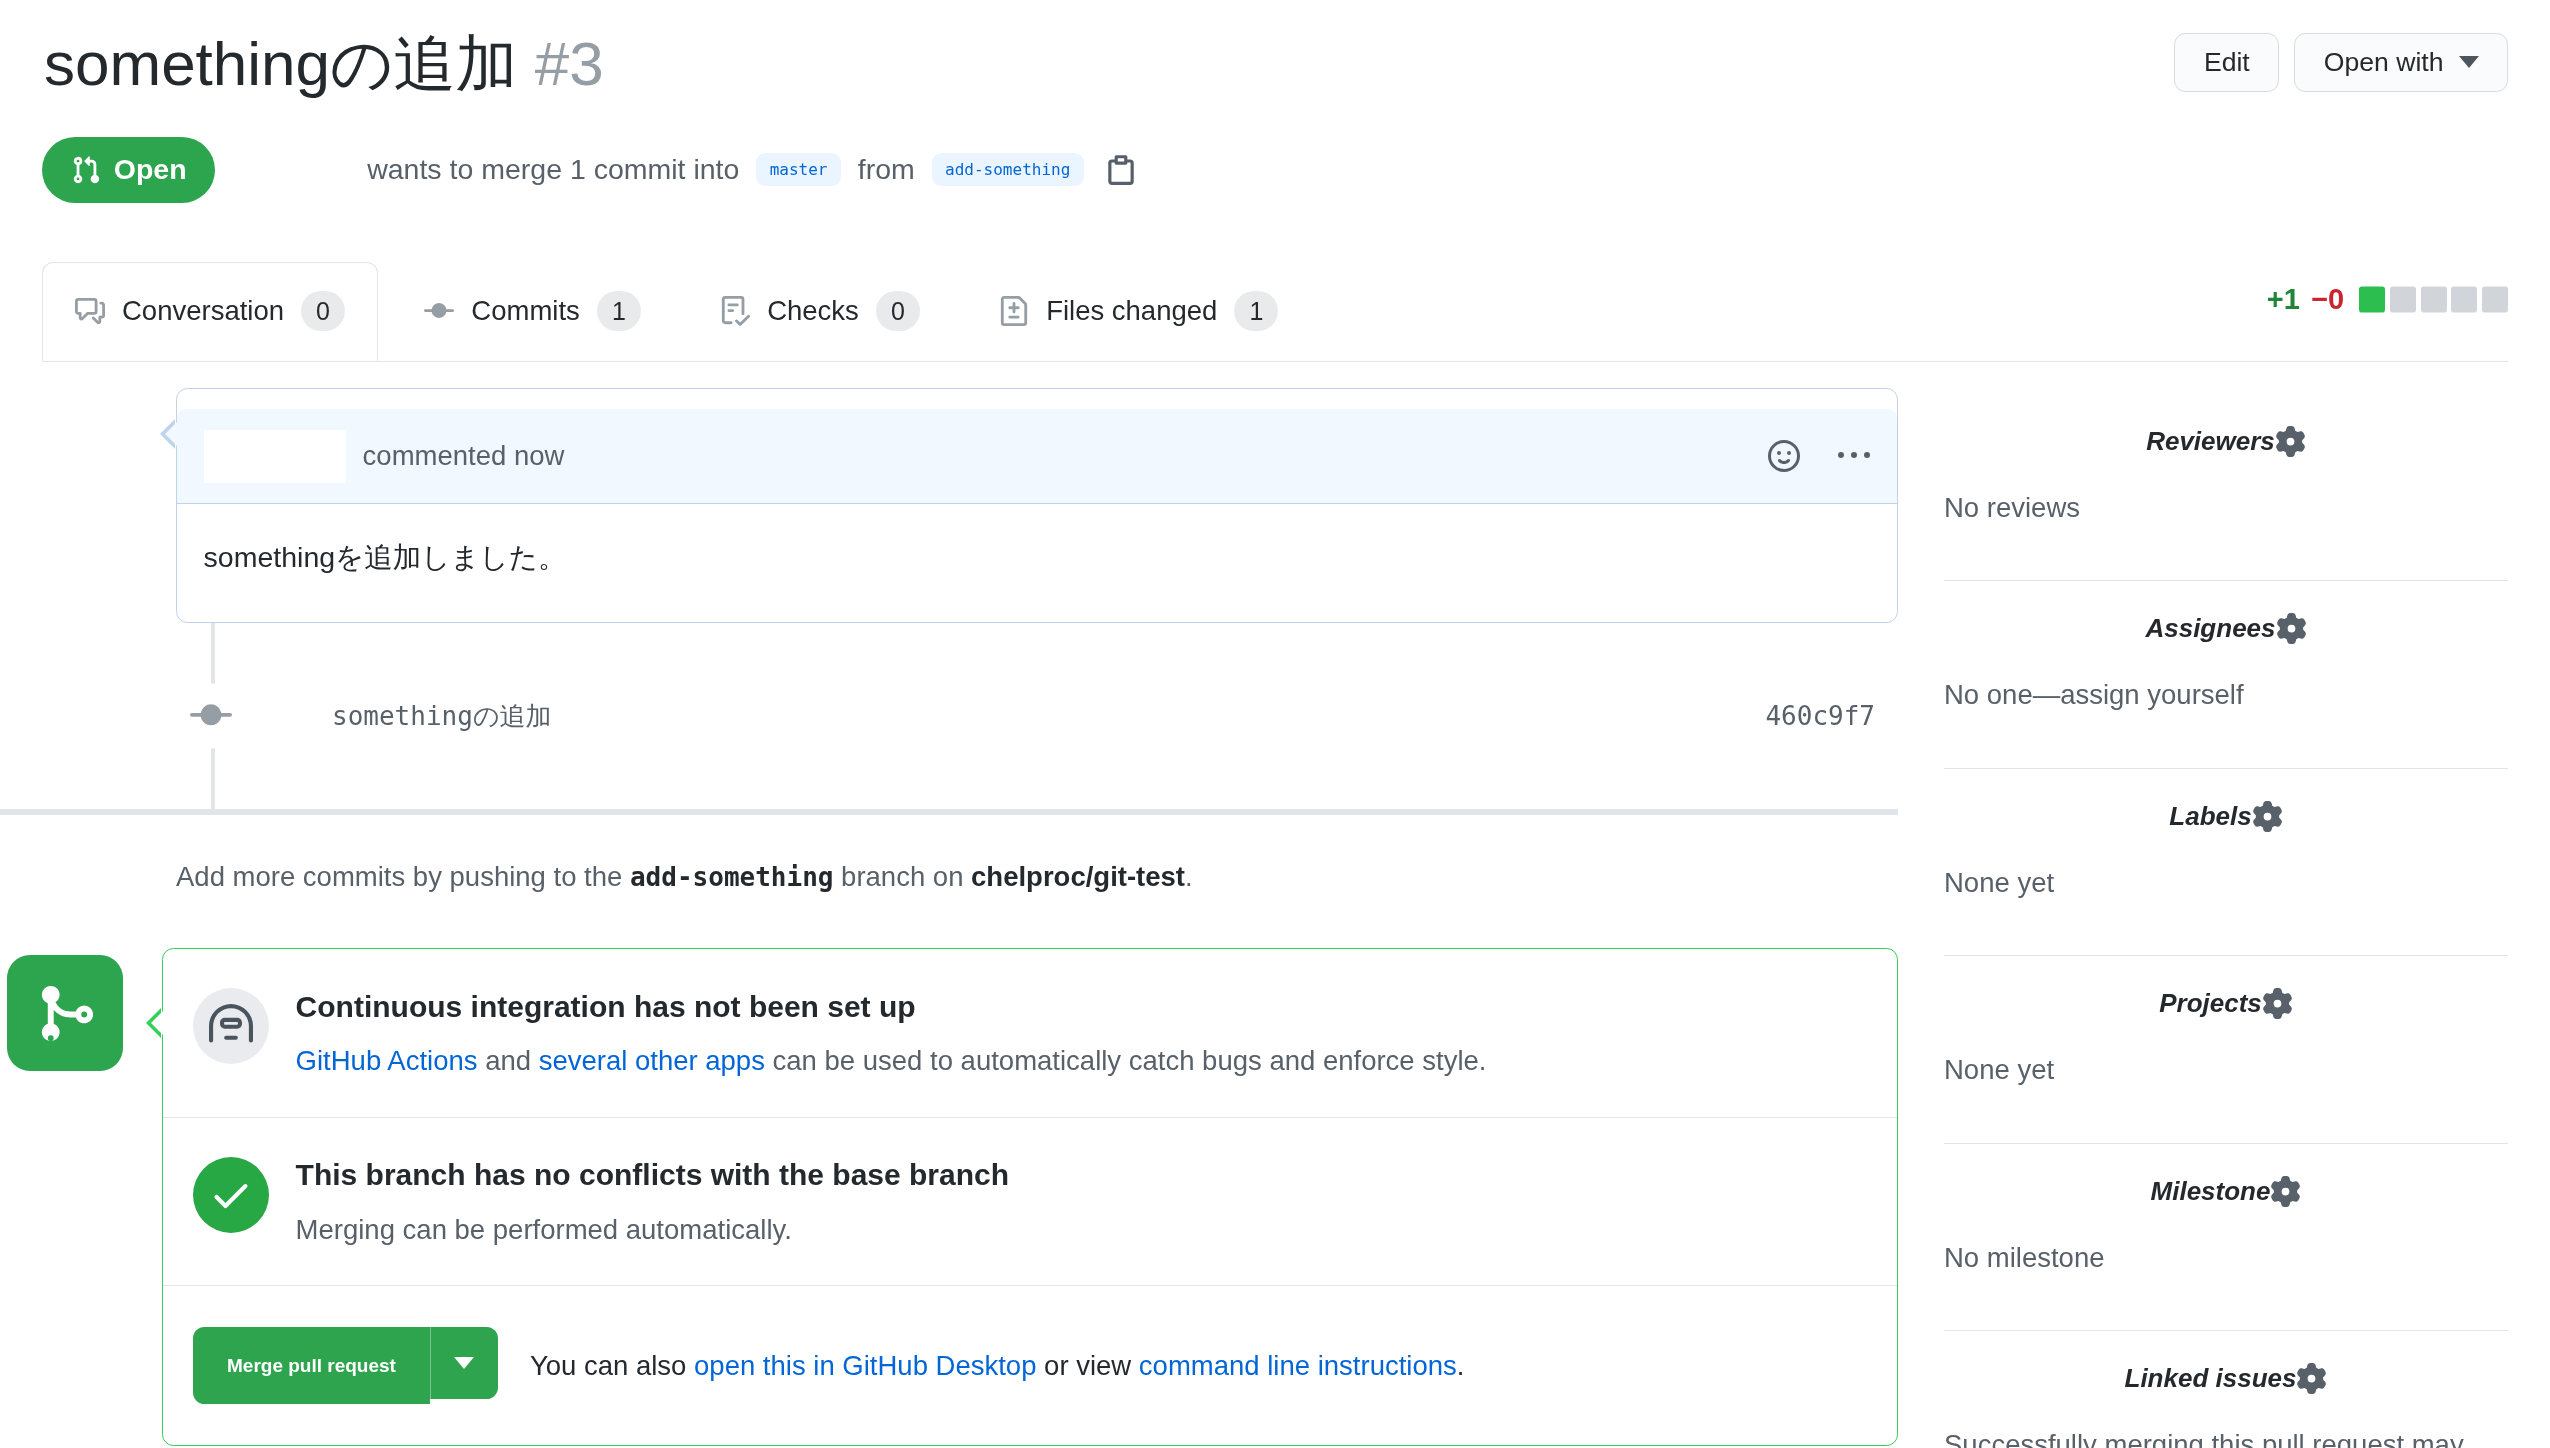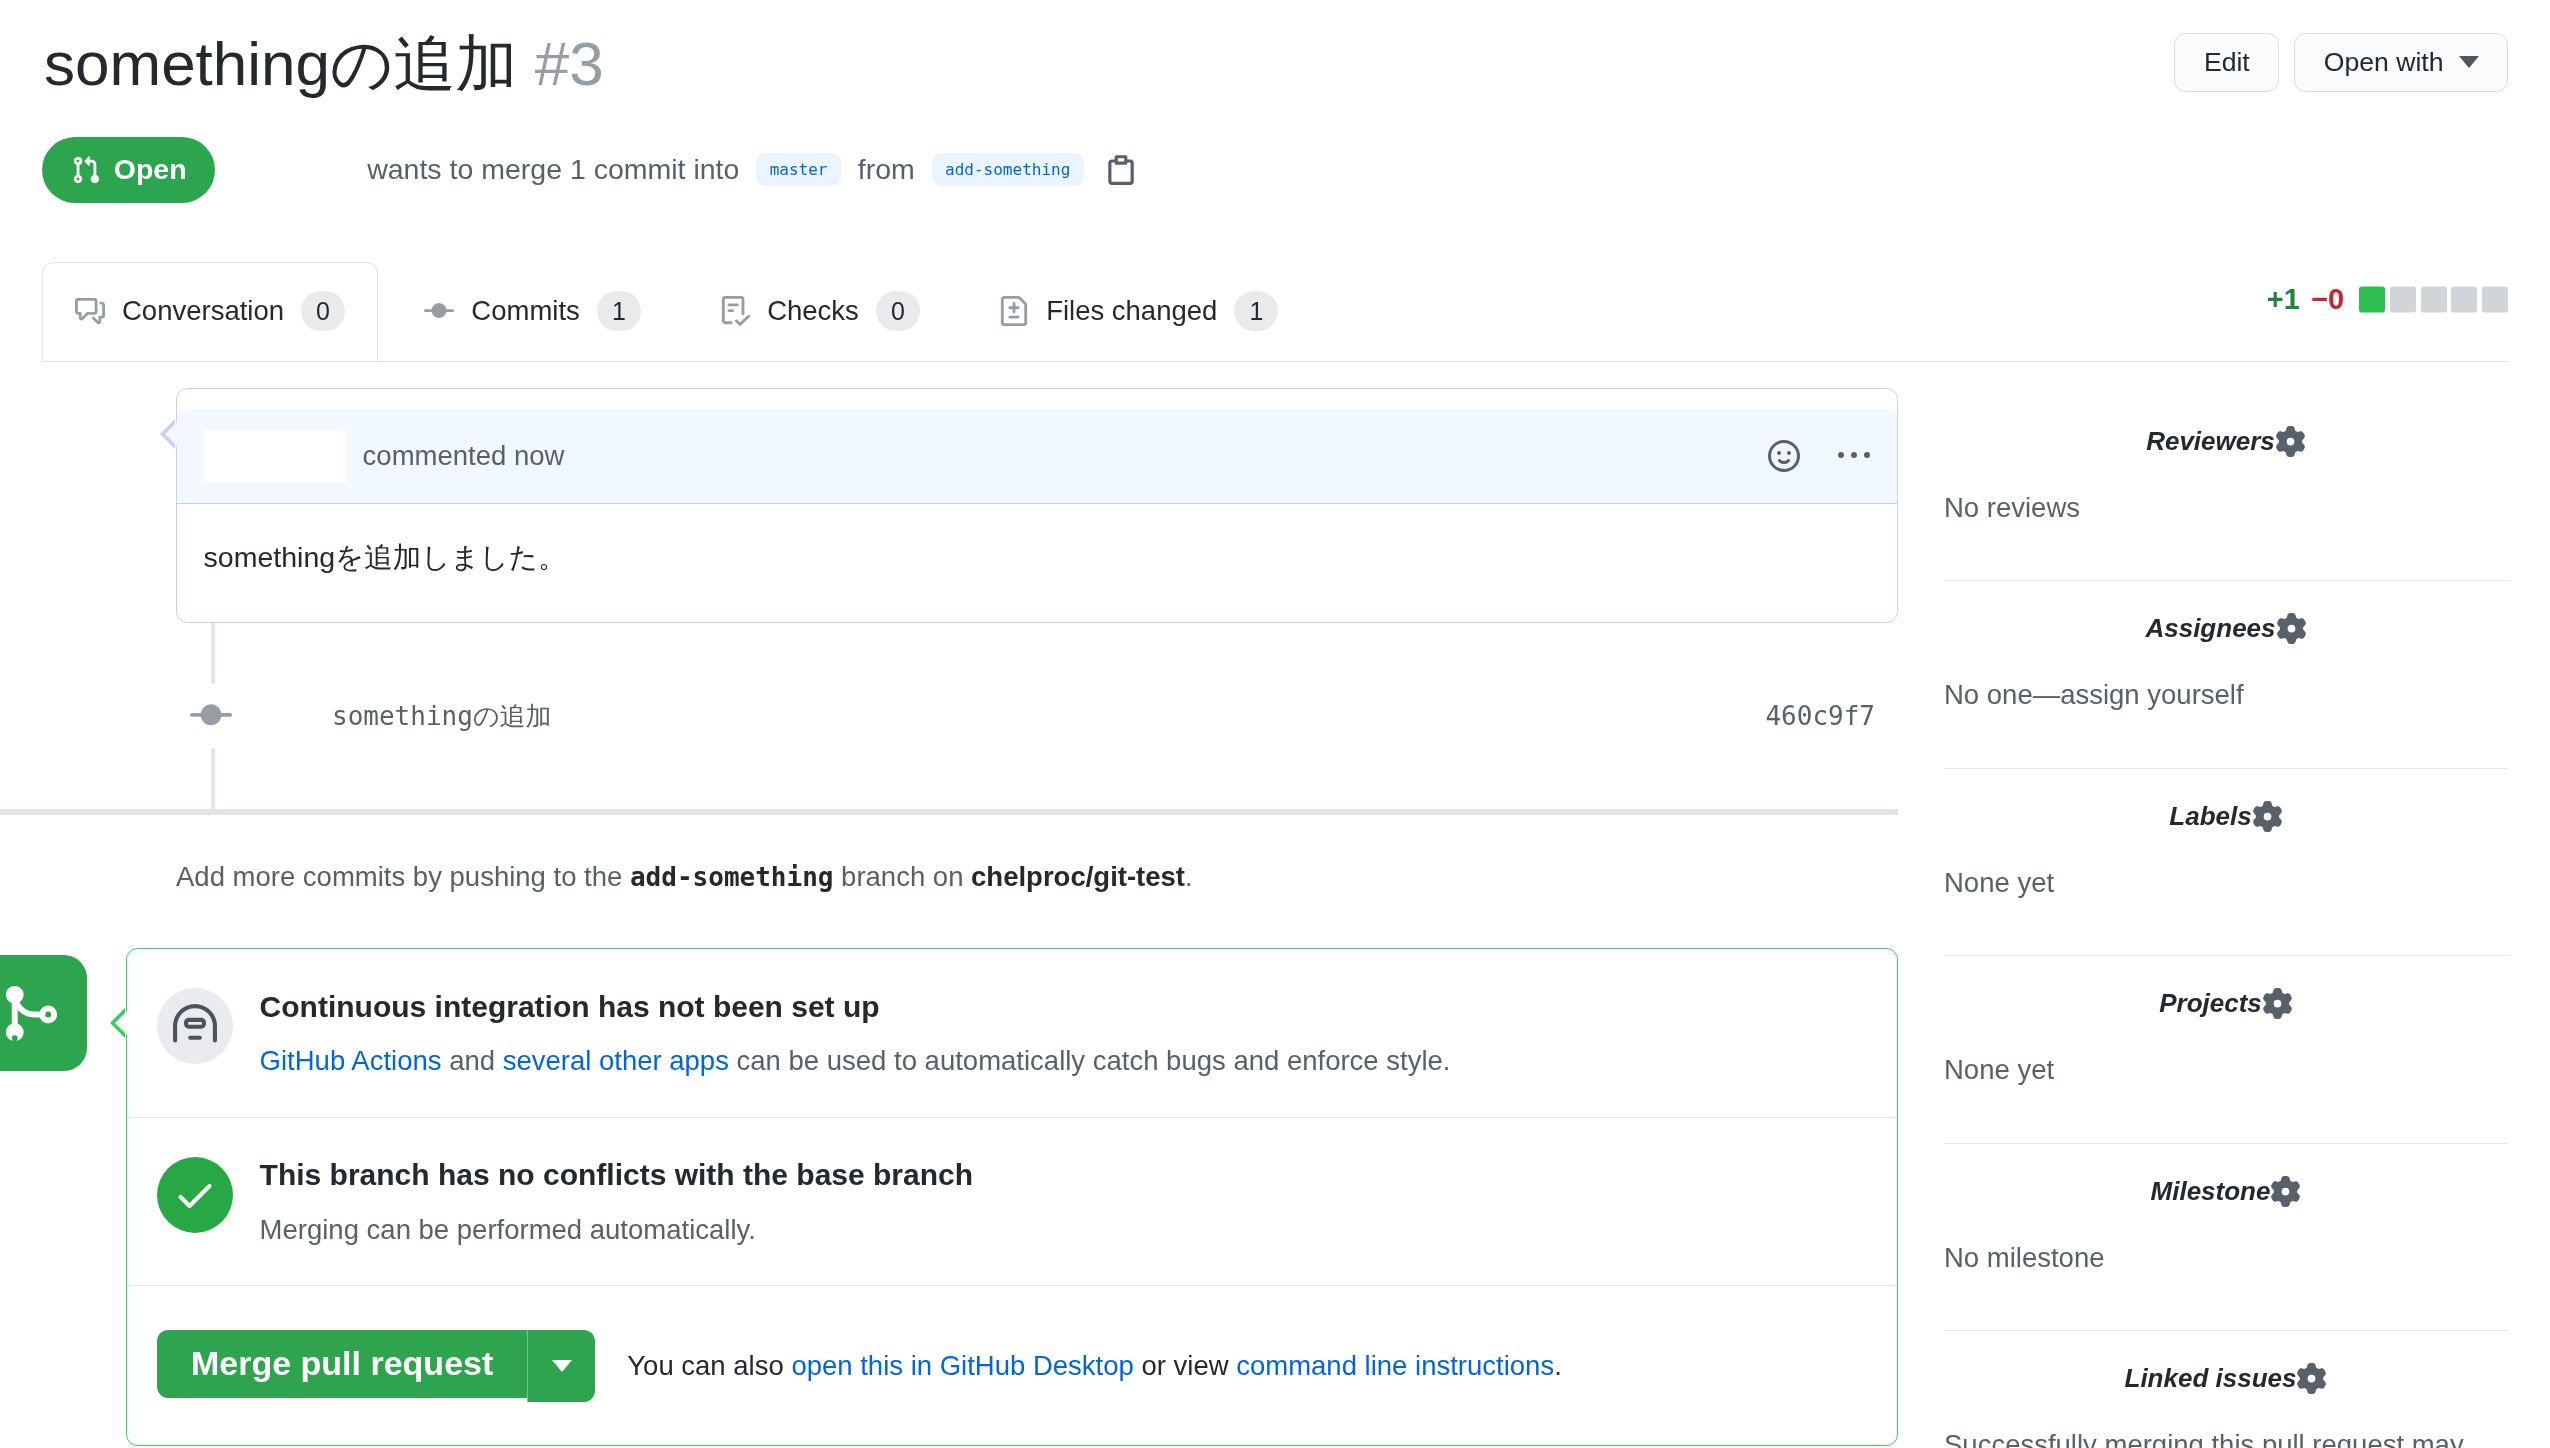--- a/index.html
+++ b/index.html
@@ -110,21 +110,21 @@
   .commit-msg{margin-left:290px;font-family:"DejaVu Sans Mono","Liberation Mono",monospace;font-size:26px;color:var(--muted);text-decoration:none;}
   .commit-sha{margin-left:auto;margin-right:23px;font-family:"DejaVu Sans Mono","Liberation Mono",monospace;font-size:26px;color:var(--muted);text-decoration:none;}
   .thick-divider{height:5.7px;background:var(--border);margin-left:-42px;}
 
   
   .push-hint{margin:46px 0 0 134px;font-size:27.5px;color:var(--muted);}
   .push-hint .branch-code{font-family:"DejaVu Sans Mono","Liberation Mono",monospace;font-weight:700;color:var(--text);font-size:26px;}
   .push-hint .repo{font-weight:700;color:var(--text);}
 
   
-  .merge-status{position:relative;margin-left:68px;margin-top:55px;padding-left:16px;}
+  .merge-status{position:relative;margin-left:104px;margin-top:55px;padding-left:16px;}
   .merge-badge{
     position:absolute;left:-139px;top:7.6px;width:116px;height:116px;border-radius:23px;
     background:var(--open-badge);color:#fff;display:flex;align-items:center;justify-content:center;
   }
   .merge-badge svg{width:63px;height:63px;}
   .merge-box{border:1.9px solid var(--box-border-green);border-radius:11.4px;background:#fff;position:relative;}
   .merge-box::before{
     content:"";position:absolute;left:-32px;top:59px;width:0;height:0;
     border:15px solid transparent;border-right-color:var(--box-border-green);
   }
@@ -144,21 +144,21 @@
     display:flex;align-items:center;justify-content:center;flex:none;margin-top:3.8px;
   }
   .status-check svg{width:44px;height:44px;}
   .status-text{margin-left:26.6px;padding-top:1.9px;}
   .status-title{font-size:30px;font-weight:600;color:var(--text);line-height:1.35;}
   .status-sub{margin-top:15px;font-size:27.5px;color:var(--muted);line-height:1.4;}
   .link{color:var(--link);text-decoration:none;cursor:pointer;}
   .mbox-footer{display:flex;align-items:center;padding:36px 30px;}
   .merge-btn-group{display:flex;flex:none;}
   .merge-btn{
-    height:68px;padding:0 34px;background:var(--green);color:#fff;font-size:34px;font-weight:600;
+    height:77px;padding:0 34px;background:var(--green);color:#fff;font-size:19px;font-weight:600;
     border:none;border-radius:11.4px 0 0 11.4px;cursor:pointer;font-family:inherit;
   }
   .merge-caret-btn{
     width:68px;height:72px;background:var(--green);border:none;cursor:pointer;
     border-left:1.9px solid rgba(255,255,255,.35);border-radius:0 11.4px 11.4px 0;
     display:flex;align-items:center;justify-content:center;
   }
   .merge-caret-btn .caret-down{border-top-color:#fff;}
   .also-text{margin-left:32px;font-size:27.5px;color:var(--text);}
 

